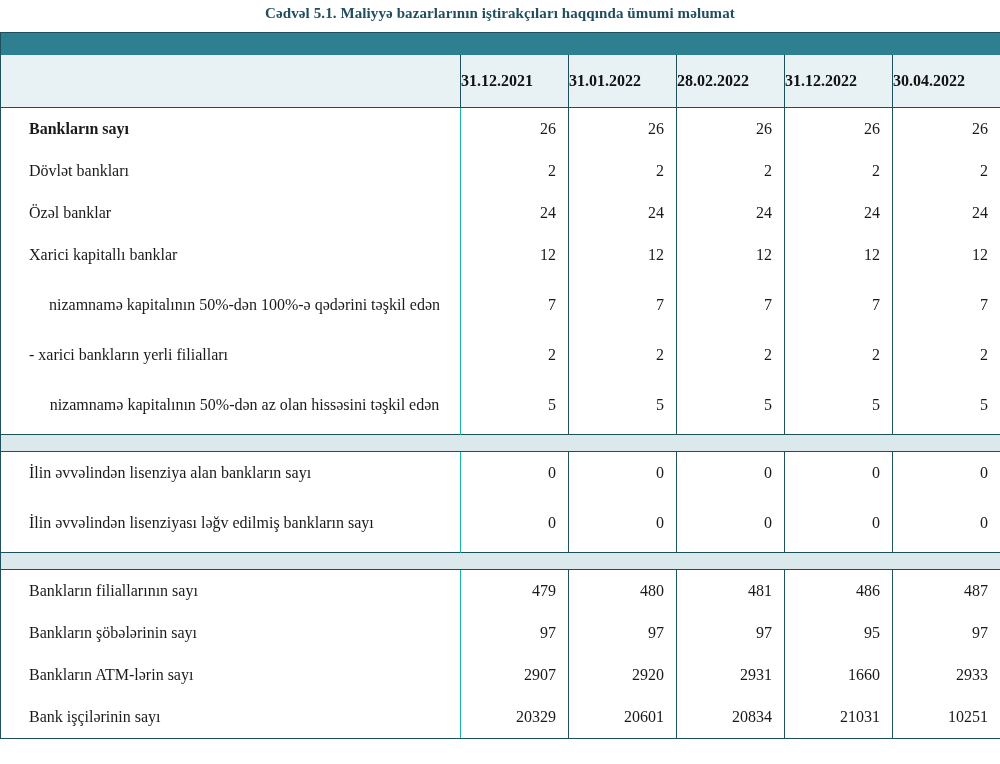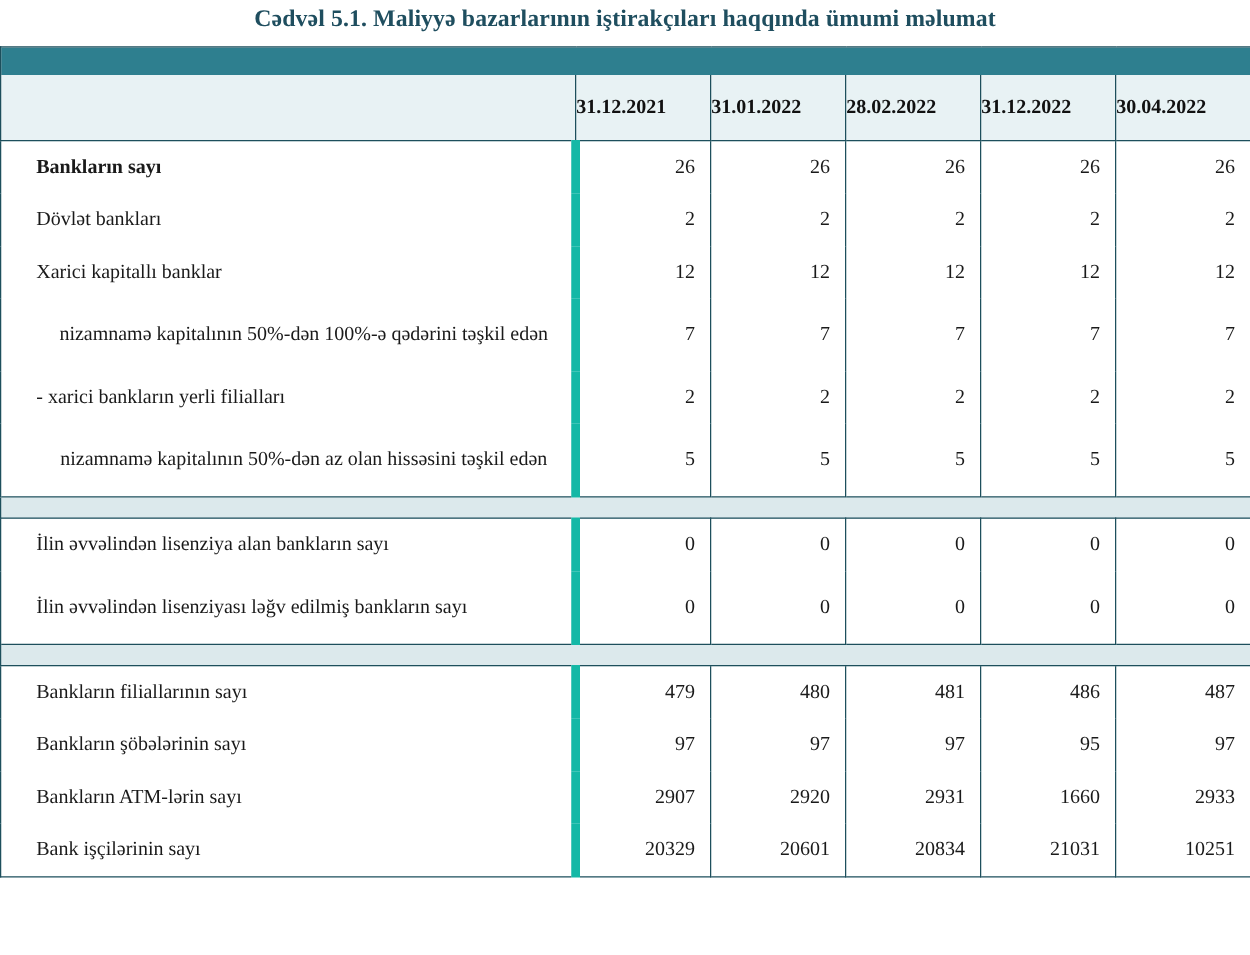--- a/index.html
+++ b/index.html
@@ -17,21 +17,21 @@
   .page {
     position: relative;
     width: 1000px;
     height: 764px;
     box-sizing: border-box;
   }
   .title {
     text-align: center;
     font-family: "Liberation Serif", serif;
     font-weight: bold;
-    font-size: 19px;
+    font-size: 15px;
     color: #1f4e5f;
     letter-spacing: 0.1px;
     padding-top: 5px;
     padding-bottom: 10px;
   }
   table.main {
     border-collapse: collapse;
     width: 1000px;
     table-layout: fixed;
   }
@@ -69,21 +69,21 @@
     font-size: 16px;
     border-left: 1px solid #1d4f5c;
     border-right: 1px solid #1d4f5c;
   }
   .datarow td.num {
     text-align: right;
     padding-right: 12px;
   }
   .datarow td.lbl {
     padding-left: 28px;
-    border-right: 7px solid #14b8a6;
+    border-right: 1px solid #14b8a6;
   }
   .lbl.bold { font-weight: bold; padding-left: 36px; }
   .lbl.ind1 { padding-left: 90px; }
   .lbl.ind2 { padding-left: 126px; text-align: center; }
   .lbl.ind2dash { padding-left: 126px; }
   .lbl.two-line { line-height: 1.25; }
   .tallrow td { height: 58px; }
 
   .spacer td {
     background: #dce9ec;
@@ -135,20 +135,28 @@
         </tr>
         <tr class="datarow">
           <td class="lbl ind1">Dövlət bankları</td>
           <td class="num">2</td>
           <td class="num">2</td>
           <td class="num">2</td>
           <td class="num">2</td>
           <td class="num">2</td>
         </tr>
         <tr class="datarow">
+          <td class="lbl ind1">Özəl banklar</td>
+          <td class="num">24</td>
+          <td class="num">24</td>
+          <td class="num">24</td>
+          <td class="num">24</td>
+          <td class="num">24</td>
+        </tr>
+        <tr class="datarow">
           <td class="lbl ind1">Xarici kapitallı banklar</td>
           <td class="num">12</td>
           <td class="num">12</td>
           <td class="num">12</td>
           <td class="num">12</td>
           <td class="num">12</td>
         </tr>
         <tr class="datarow tallrow">
           <td class="lbl ind2 two-line">nizamnamə kapitalının 50%-dən 100%-ə qədərini təşkil edən</td>
           <td class="num">7</td>

